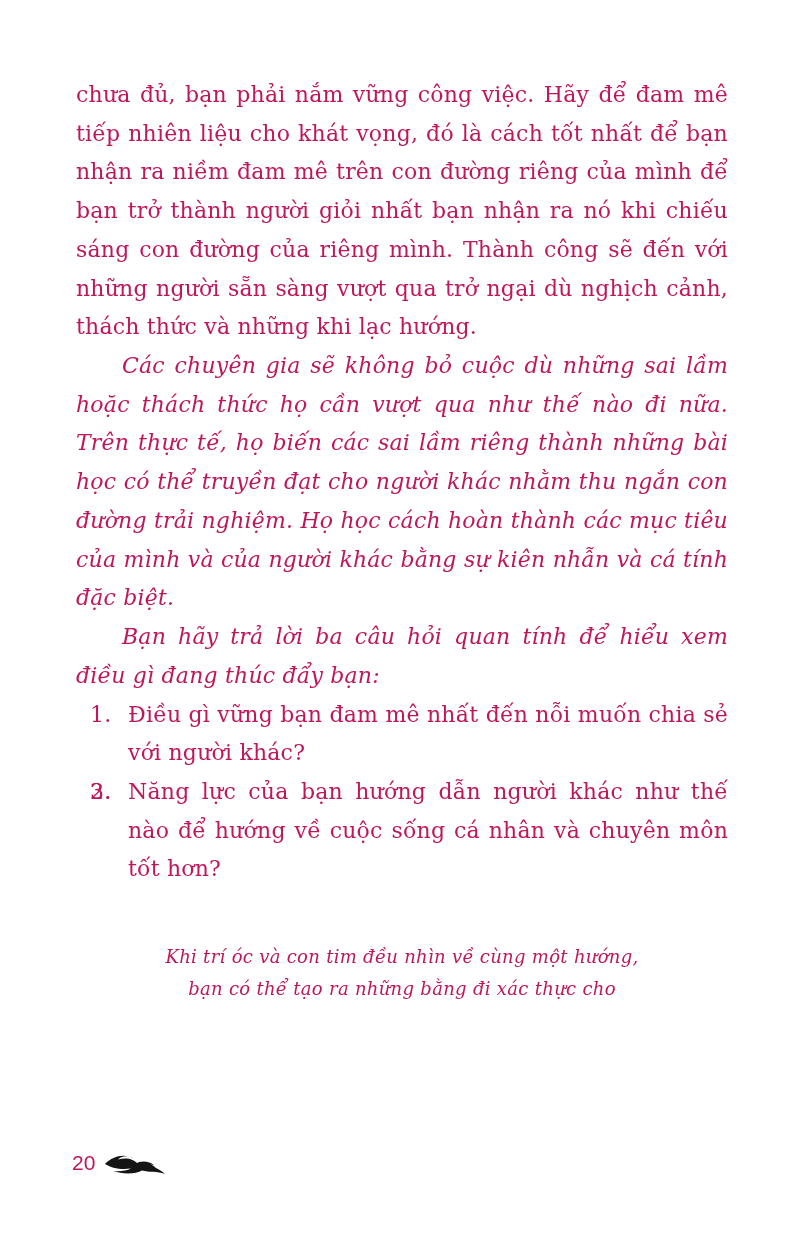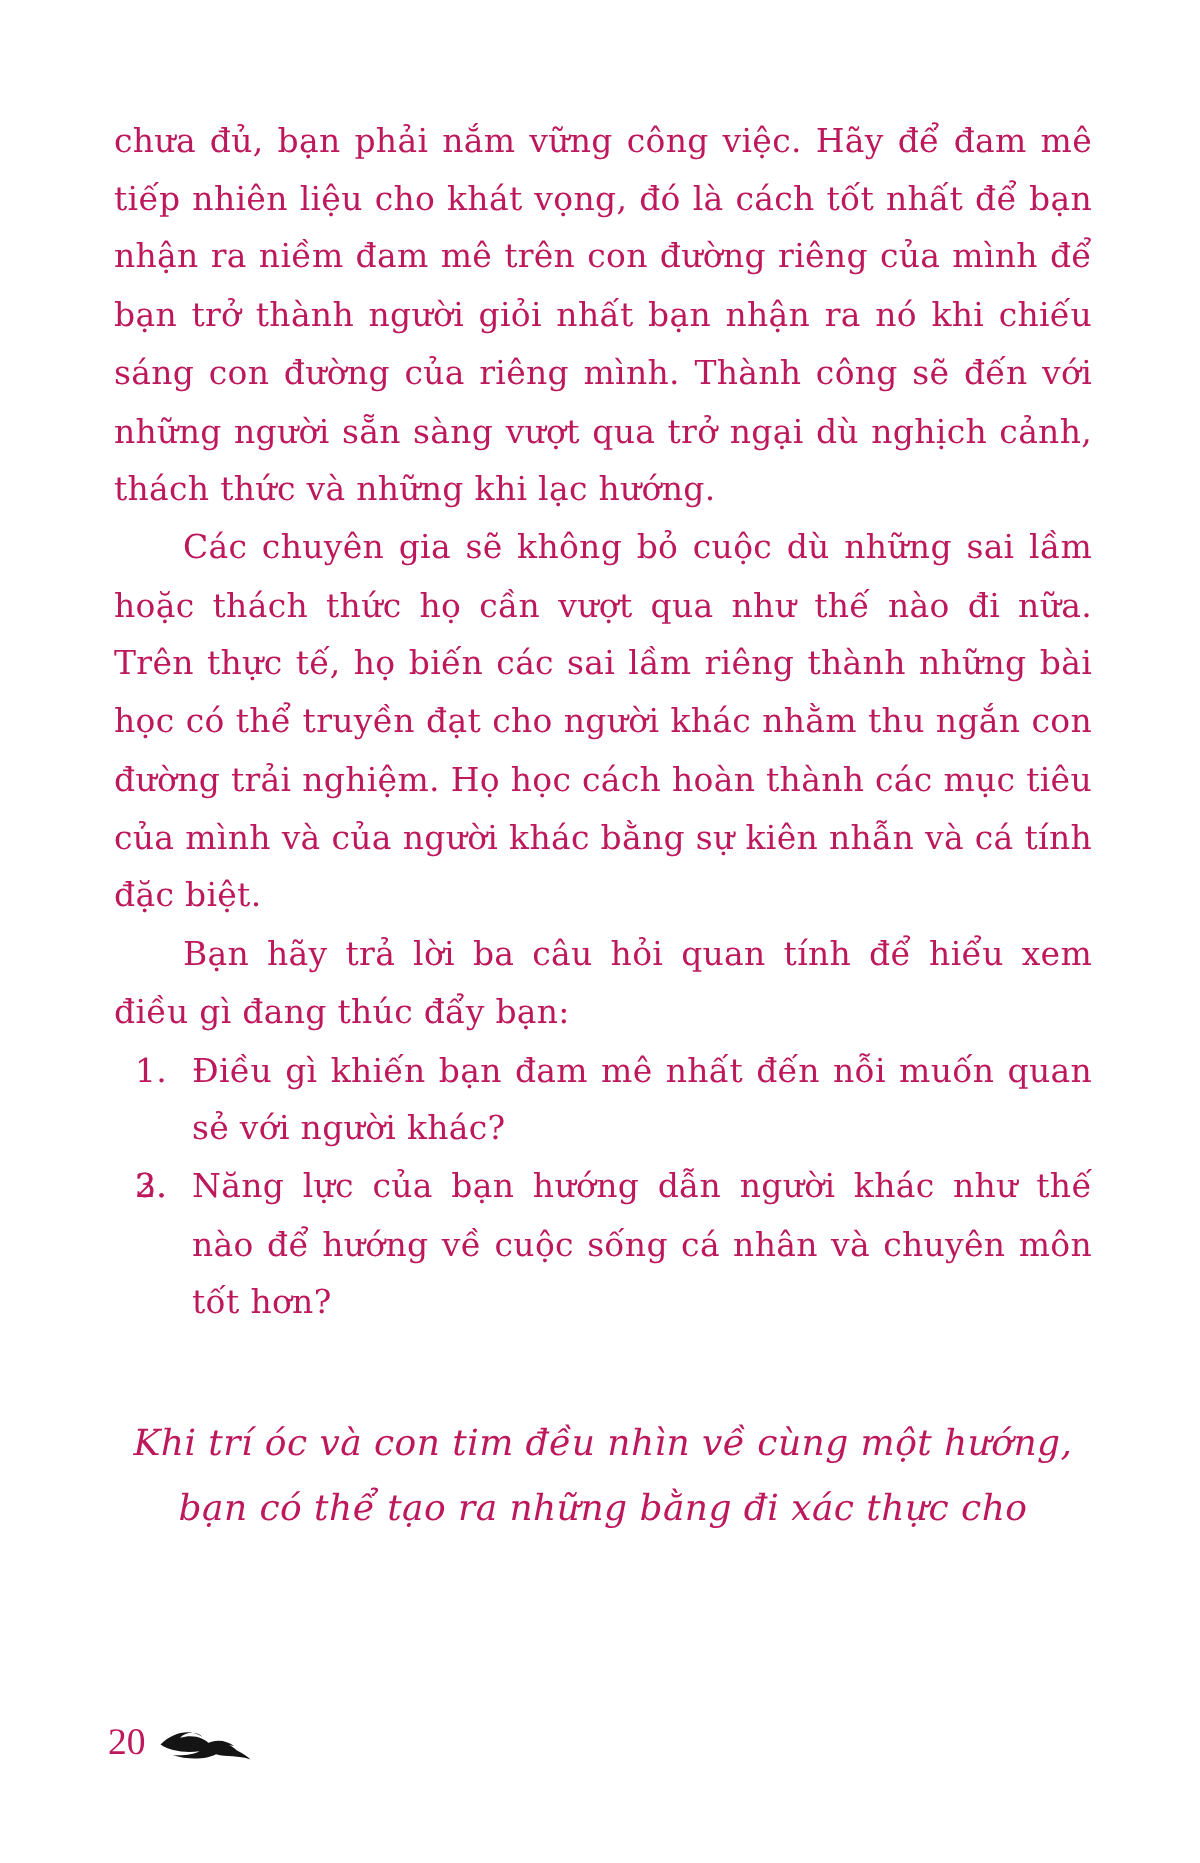--- a/index.html
+++ b/index.html
@@ -20,20 +20,21 @@
   }
   .body-text p {
     margin: 0;
     font-size: 22px;
     line-height: 1.76;
     text-align: justify;
     letter-spacing: 0.2px;
   }
   .body-text p.indent {
     text-indent: 46px;
+    font-style: italic;
   }
   ol.q-list {
     list-style: none;
     margin: 0;
     padding: 0;
   }
   ol.q-list li {
     position: relative;
     margin: 0;
     padding-left: 52px;
@@ -44,58 +45,58 @@
   }
   ol.q-list li .num {
     position: absolute;
     left: 14px;
     top: 0;
   }
   .quote {
     margin-top: 52px;
     text-align: center;
     font-style: italic;
-    font-size: 24px;
+    font-size: 18px;
     line-height: 1.8;
     letter-spacing: 0.3px;
   }
   .quote .q-line {
     white-space: nowrap;
   }
   .footer {
     position: absolute;
     left: 72px;
     bottom: 66px;
     display: flex;
     align-items: center;
     gap: 6px;
   }
   .footer .page-num {
-    font-size: 25px;
-    font-family: Liberation Serif, serif;
+    font-size: 21px;
+    font-family: Liberation Sans, sans-serif;
   }
   .footer .flourish {
     display: inline-block;
     line-height: 0;
   }
 </style>
 </head>
 <body>
 
 <div class="page">
 
   <div class="body-text">
     <p class="no-indent">chưa đủ, bạn phải nắm vững công việc. Hãy để đam mê tiếp nhiên liệu cho khát vọng, đó là cách tốt nhất để bạn nhận ra niềm đam mê trên con đường riêng của mình để bạn trở thành người giỏi nhất bạn nhận ra nó khi chiếu sáng con đường của riêng mình. Thành công sẽ đến với những người sẵn sàng vượt qua trở ngại dù nghịch cảnh, thách thức và những khi lạc hướng.</p>
     <p class="indent">Các chuyên gia sẽ không bỏ cuộc dù những sai lầm hoặc thách thức họ cần vượt qua như thế nào đi nữa. Trên thực tế, họ biến các sai lầm riêng thành những bài học có thể truyền đạt cho người khác nhằm thu ngắn con đường trải nghiệm. Họ học cách hoàn thành các mục tiêu của mình và của người khác bằng sự kiên nhẫn và cá tính đặc biệt.</p>
     <p class="indent">Bạn hãy trả lời ba câu hỏi quan tính để hiểu xem điều gì đang thúc đẩy bạn:</p>
 
     <ol class="q-list">
       <li>
         <span class="num">1.</span>
-        <span>Điều gì khiến bạn đam mê nhất đến nỗi muốn quan sẻ với người khác?</span>
+        <span>Điều gì vững bạn đam mê nhất đến nỗi muốn chia sẻ với người khác?</span>
       </li>
       <li>
         <span class="num">2.</span>
       </li>
       <li>
         <span class="num">3.</span>
         <span>Năng lực của bạn hướng dẫn người khác như thế nào để hướng về cuộc sống cá nhân và chuyên môn tốt hơn?</span>
       </li>
     </ol>
   </div>

